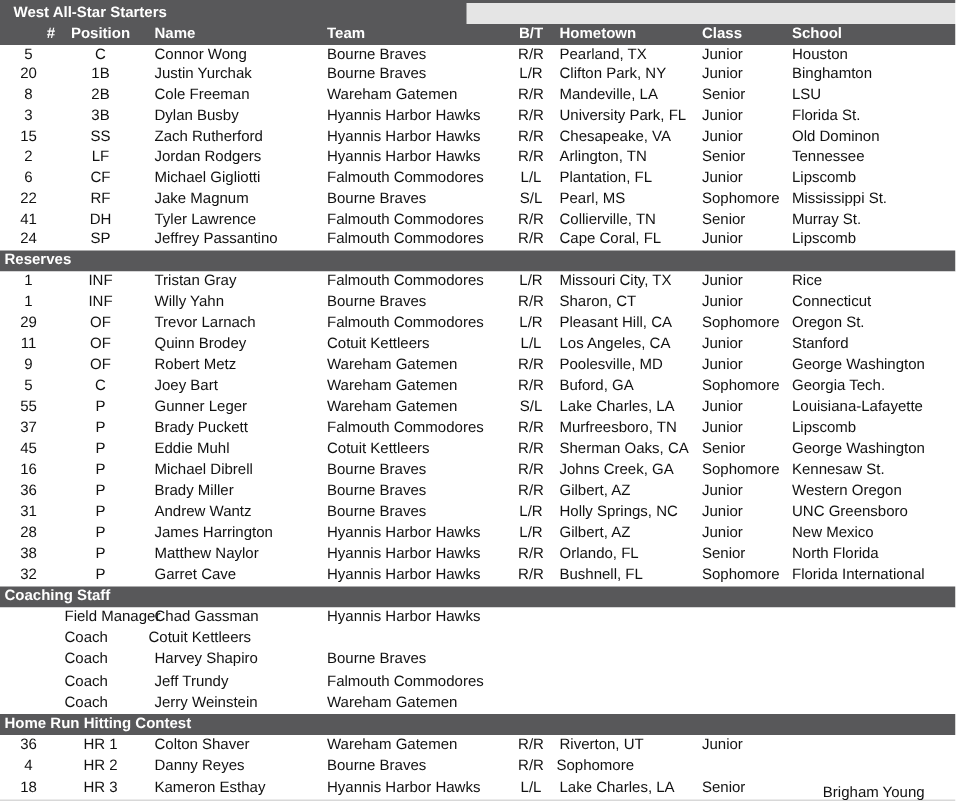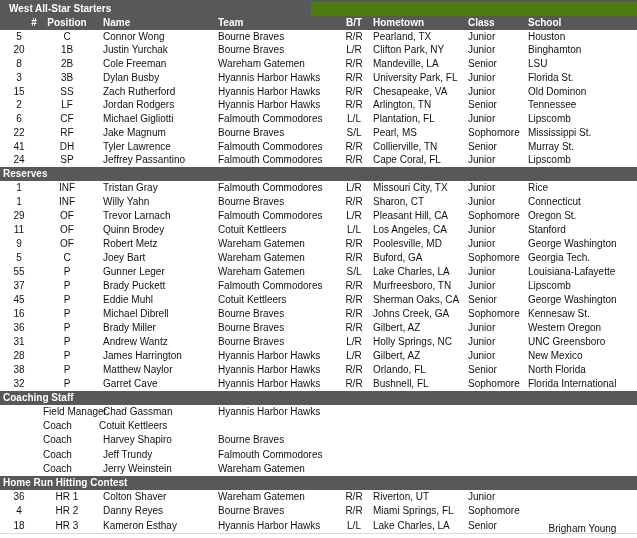--- a/index.html
+++ b/index.html
@@ -20,21 +20,21 @@
   }
   .top-line{
     height:2px;
     width:100%;
     background:var(--bar,#58585a);
   }
   
   .secrow-first{
     height:13.5px;
     width:100%;
-    background:#4d7c0f;
+    background:#e5e5e5;
     display:flex;
   }
   .bar{
     background:var(--bar,#58585a);
     color:#fff;
     font-weight:bold;
     font-size:10px;
     white-space:nowrap;
     overflow:hidden;
   }
@@ -418,21 +418,20 @@
         <div class="c home">Riverton, UT</div>
         <div class="c cls">Junior</div>
         <div class="c school">Brigham Young</div>
       </div>
       <div class="row r3 sec3">
         <div class="c num">4</div>
         <div class="c pos">HR 2</div>
         <div class="c name">Danny Reyes</div>
         <div class="c team">Bourne Braves</div>
         <div class="c bt">R/R</div>
-        <div class="c home">Miami Springs, FL</div>
         <div class="c cls">Sophomore</div>
         <div class="c school">Florida</div>
       </div>
       <div class="row r3 sec3">
         <div class="c num">18</div>
         <div class="c pos">HR 3</div>
         <div class="c name">Kameron Esthay</div>
         <div class="c team">Hyannis Harbor Hawks</div>
         <div class="c bt">L/L</div>
         <div class="c home">Lake Charles, LA</div>

